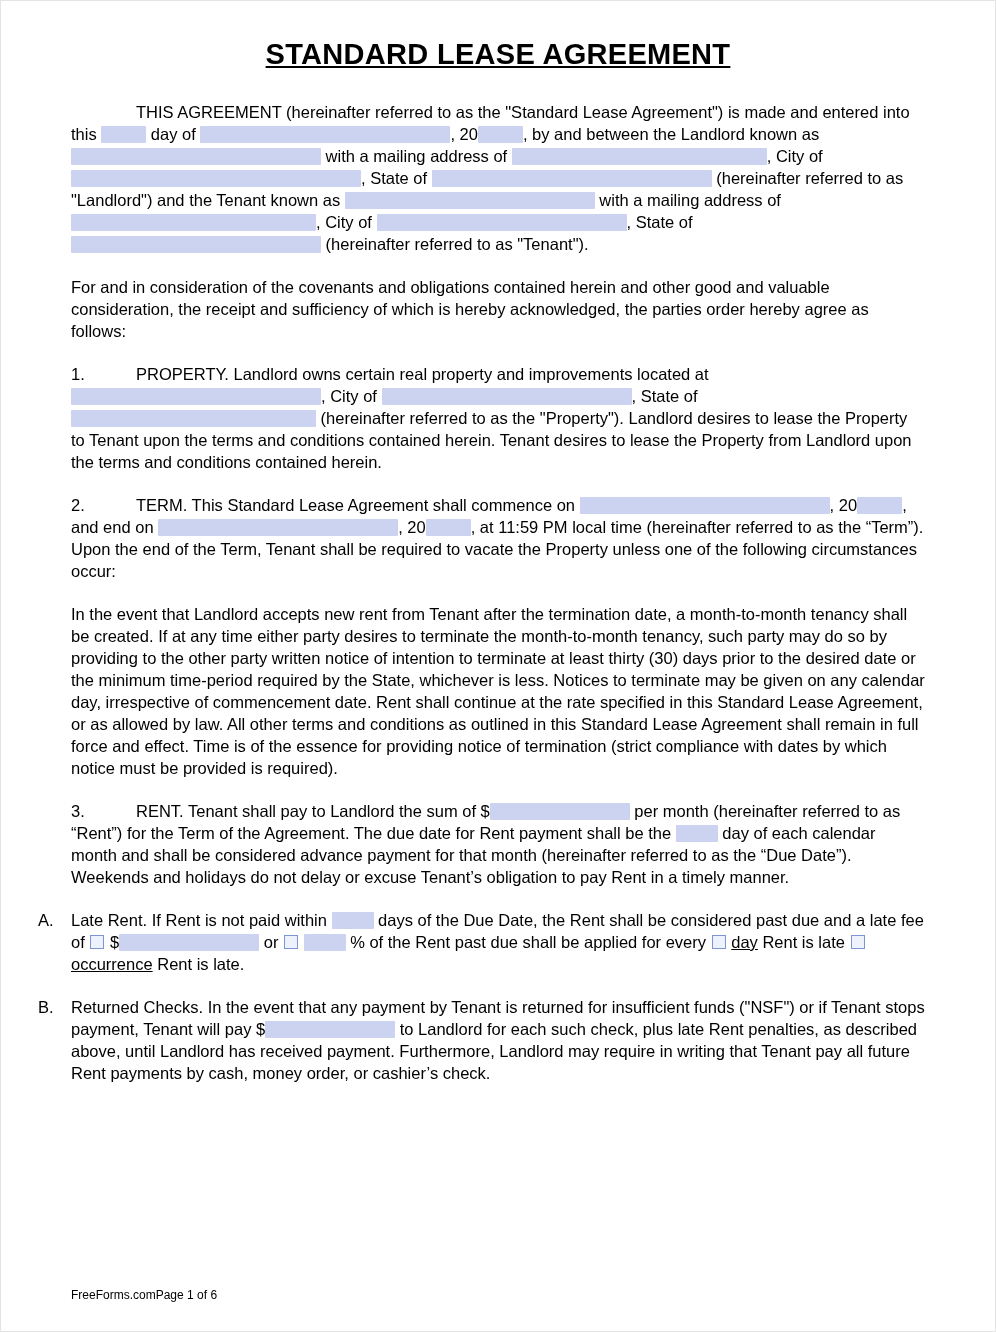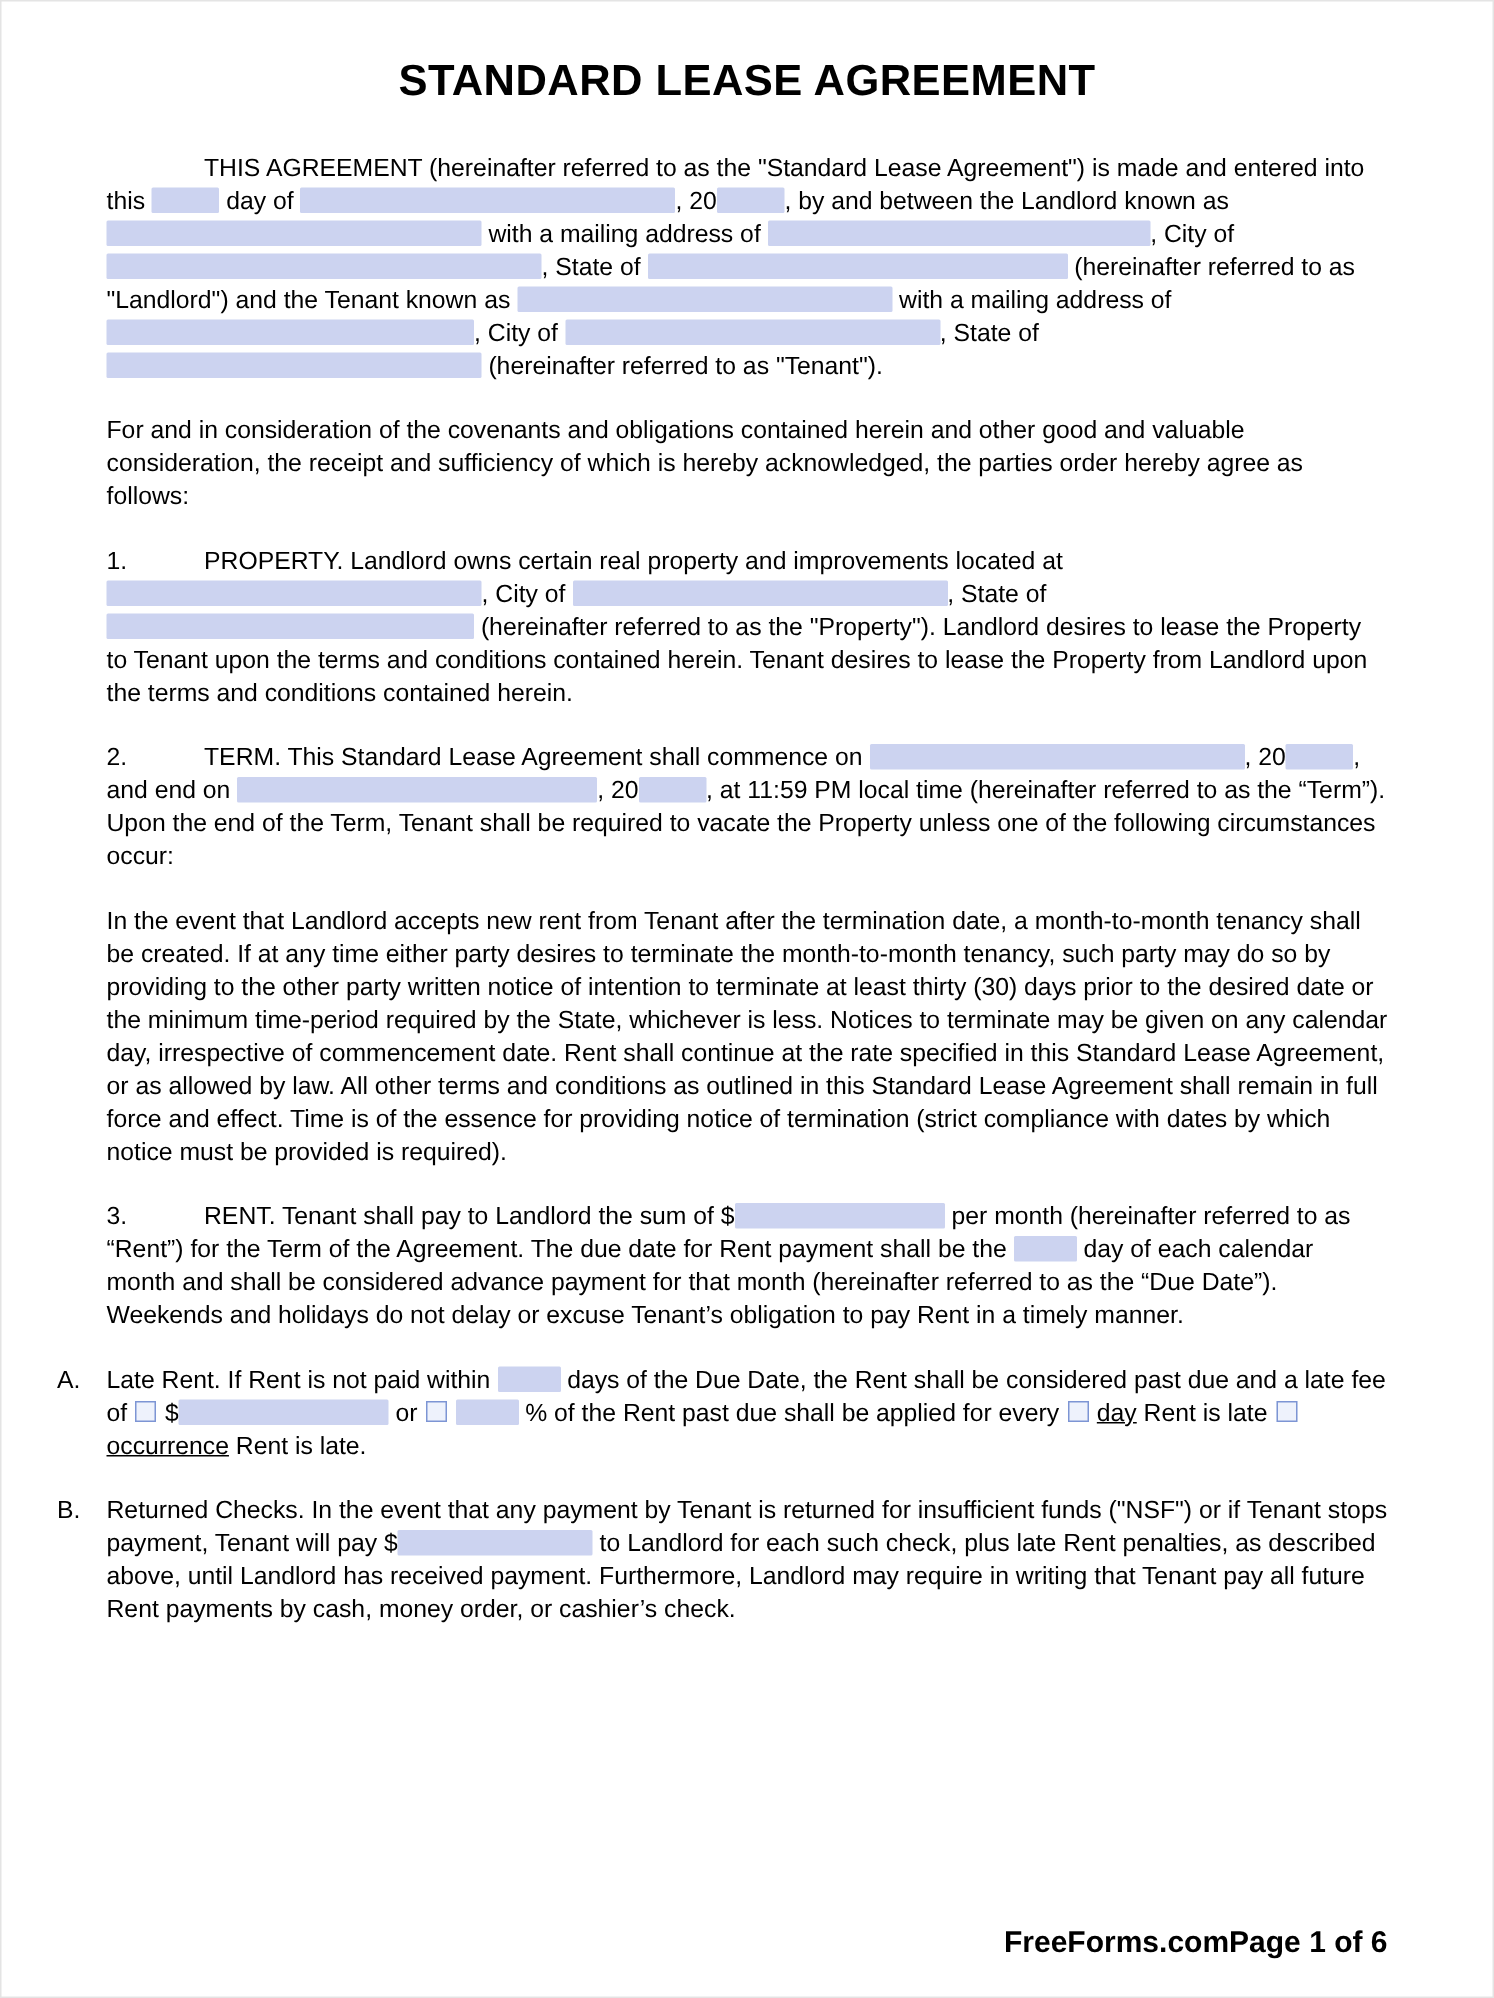--- a/index.html
+++ b/index.html
@@ -8,21 +8,21 @@
     background:#ffffff;
     font-family:"Liberation Sans", sans-serif;
     font-size:16.5px; line-height:22px; color:#000;
     position:relative; box-sizing:border-box;
     border:1px solid #e4e4e4;
     overflow:hidden;
   }
   .page-content { padding:30px 70px 0 70px; }
   h1.doc-title {
     text-align:center; font-size:29px; line-height:34px;
-    margin:6px 0 30px 0; font-weight:700; letter-spacing:0.3px;
+    margin:6px 0 30px 0; font-weight:700; letter-spacing:0.3px;text-decoration:underline;
   }
   .doc-body p.block { margin:0 0 21px 0; }
   .block.first-indent { text-indent:65px; }
   .block.numbered .marker { display:inline-block; width:65px; text-indent:0; }
   .block.roman { margin-left:65px; }
   .block.roman .marker { display:inline-block; width:45px; margin-left:-45px; }
   .block.alpha { margin-left:65px; }
   .block.alpha .marker { display:inline-block; width:33px; margin-left:-33px; }
   .block.tight { margin-bottom:0; }
   .field {
@@ -34,22 +34,22 @@
   .checkbox {
     display:inline-block; width:12px; height:12px;
     border:1.6px solid var(--checkbox-border, #7d95d4);
     background:var(--checkbox-fill, #eef2fc);
     vertical-align:-1px; margin:0 1px;
   }
   .ul { text-decoration:underline; }
   strong { font-weight:400; }
   footer.page-footer {
     position:absolute; left:70px; right:70px; bottom:26px;
-    display:flex; justify-content:flex-end;
-    font-size:20px; line-height:20px;font-weight:bold;
+    display:flex; justify-content:flex-start;
+    font-size:12px; line-height:20px;
   }
 </style>
 </head>
 <body>
 
 <div class="page-content">
   <h1 class="doc-title">STANDARD LEASE AGREEMENT</h1>
   <main class="doc-body">
       <p class="block first-indent"><strong>THIS AGREEMENT</strong> (hereinafter referred to as the "Standard Lease Agreement") is made and entered into this <span class="field" style="width: 45px;"></span> day of <span class="field" style="width: 250px;"></span>, 20<span class="field" style="width: 45px;"></span>, by and between the Landlord known as <span class="field" style="width: 250px;"></span> with a mailing address of <span class="field" style="width: 255px;"></span>, City of <span class="field" style="width: 290px;"></span>, State of <span class="field" style="width: 280px;"></span> (hereinafter referred to as "Landlord") and the Tenant known as <span class="field" style="width: 250px;"></span> with a mailing address of <span class="field" style="width: 245px;"></span>, City of <span class="field" style="width: 250px;"></span>, State of <span class="field" style="width: 250px;"></span> (hereinafter referred to as "Tenant").</p>
       <p class="block plain">For and in consideration of the covenants and obligations contained herein and other good and valuable consideration, the receipt and sufficiency of which is hereby acknowledged, the parties order hereby agree as follows:</p>

